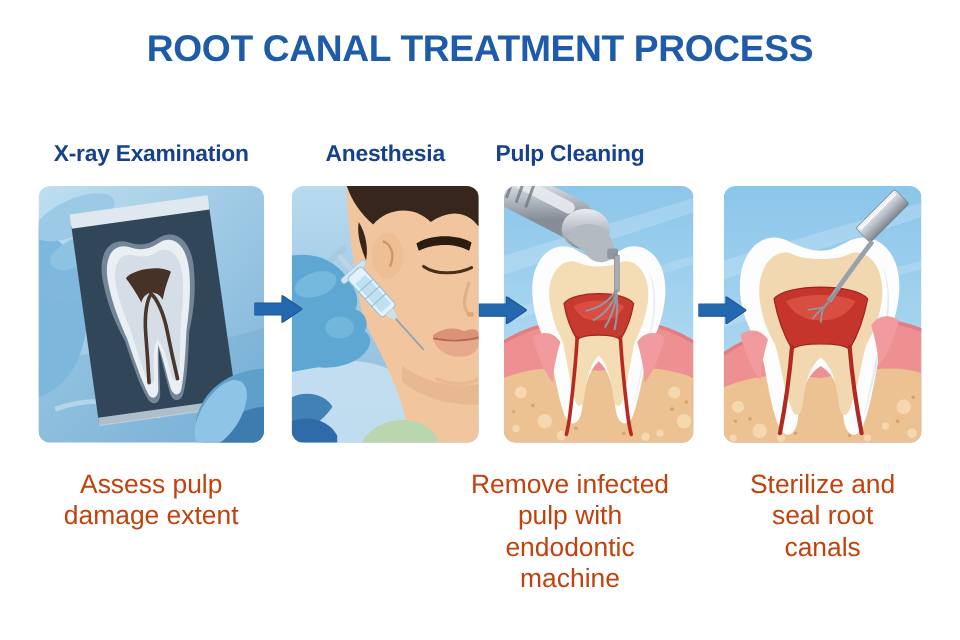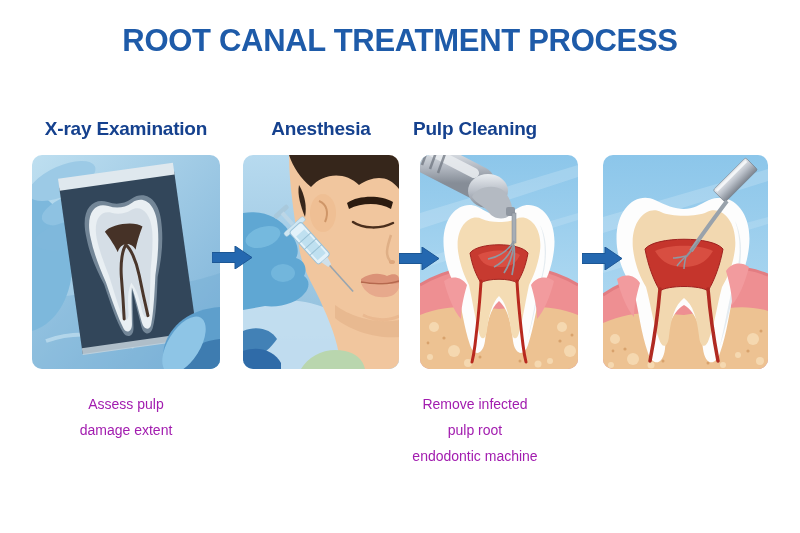--- a/index.html
+++ b/index.html
@@ -4,22 +4,22 @@
 <style>
   html,body{margin:0;padding:0;background:#fff;}
   .page{position:relative;width:800px;height:523px;background:#ffffff;overflow:hidden;
         font-family:"Liberation Sans",sans-serif;}
   .title{position:absolute;top:23px;left:0;width:100%;text-align:center;
          font-size:31px;font-weight:bold;color:#1e5ba9;letter-spacing:-0.3px;}
   .step-heading{position:absolute;top:106px;text-align:center;font-size:19px;
                 font-weight:bold;color:#15418e;letter-spacing:-0.2px;margin-top:12px;}
   .panel{position:absolute;top:155px;height:214px;border-radius:10px;overflow:hidden;}
   .panel svg{display:block;}
-  .caption{position:absolute;top:391px;text-align:center;font-size:14px;
-           line-height:26px;color:#a21caf;white-space:pre-line;}
+  .caption{position:absolute;top:391px;text-align:center;font-size:22px;
+           line-height:26px;color:#c2410c;white-space:pre-line;}
   .arrow{position:absolute;width:40px;height:23px;}
   
   #head-1,#cap-1{left:17px;width:218px;}
   #head-2,#cap-2{left:228px;width:186px;}
   #head-3,#cap-3{left:381px;width:188px;}
   #head-4,#cap-4{left:588px;width:195px;}
   #panel-1{left:32px;width:188px;}
   #panel-2{left:243px;width:156px;}
   #panel-3{left:420px;width:158px;}
   #panel-4{left:603px;width:165px;}
@@ -268,16 +268,19 @@
   <svg class="arrow" id="arrow-2" viewBox="0 0 40 23">
     <polygon points="0,6.5 23,6.5 23,0 40,11.5 23,23 23,16.5 0,16.5" fill="#2468b0" stroke="#1c5795" stroke-width="1"></polygon>
   </svg>
   <svg class="arrow" id="arrow-3" viewBox="0 0 40 23">
     <polygon points="0,6.5 23,6.5 23,0 40,11.5 23,23 23,16.5 0,16.5" fill="#2468b0" stroke="#1c5795" stroke-width="1"></polygon>
   </svg>
 
   <div class="caption" id="cap-1">Assess pulp
 damage extent</div>
   <div class="caption" id="cap-3">Remove infected
-pulp root
+pulp with
 endodontic machine</div>
+  <div class="caption" id="cap-4">Sterilize and
+seal root
+canals</div>
 
 </div>
 
 </body></html>

